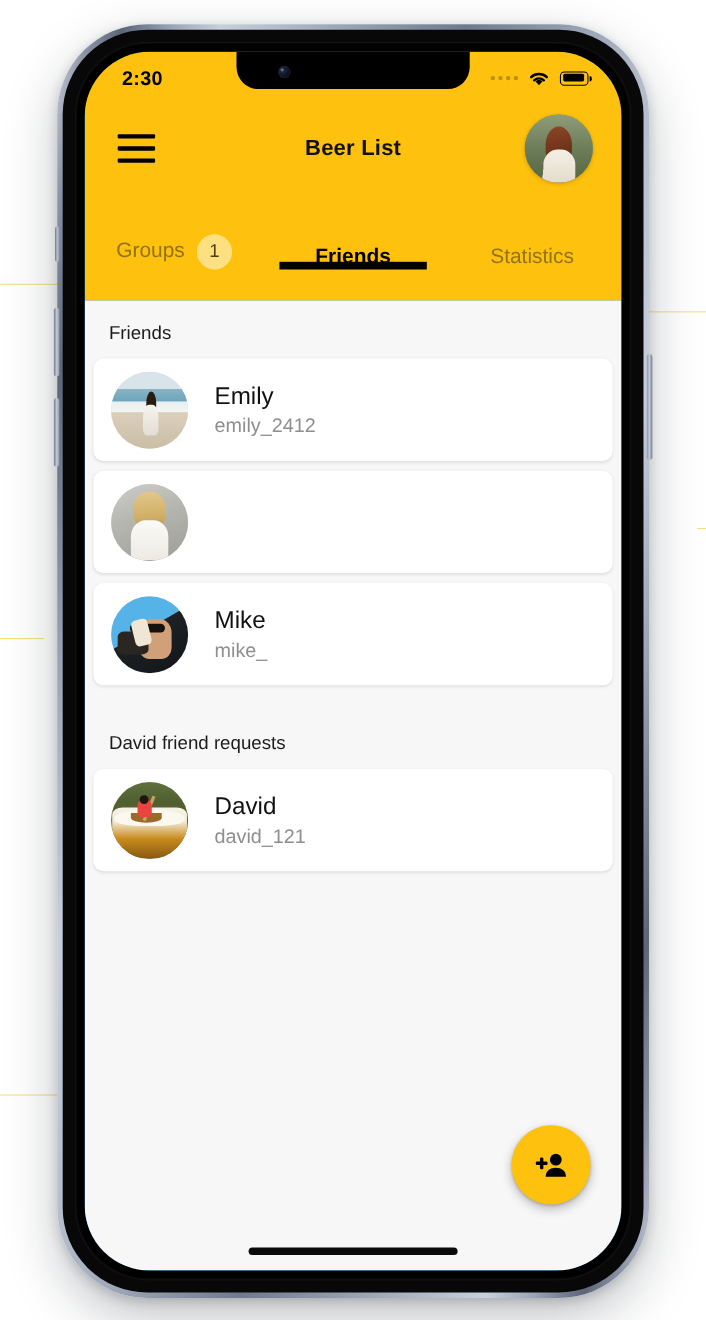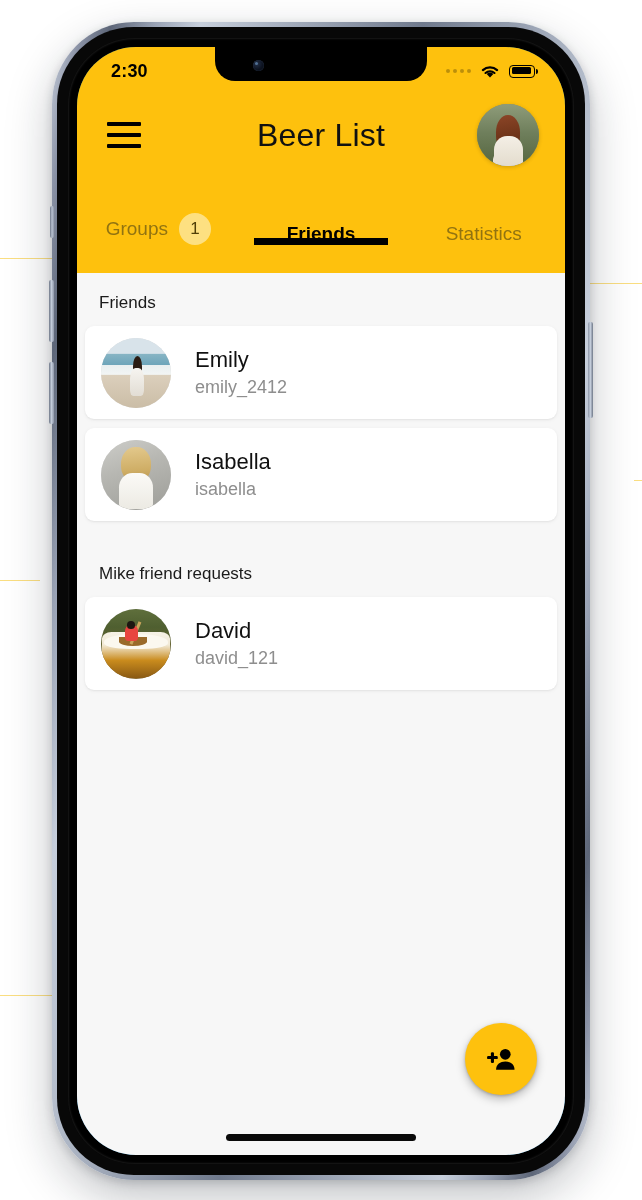--- a/index.html
+++ b/index.html
@@ -173,22 +173,22 @@
     cursor:pointer;
   }
   .hamburger span {
     display:block; height:4px; width:100%;
     background:#000; border-radius:1px;
   }
   .app-title {
     position:absolute;
     left:0; right:0;
     text-align:center;
-    font-size:32px;
-    font-weight:normal;
+    font-size:20px;
+    font-weight:bold;
     color:#111;
     letter-spacing:.2px;
     pointer-events:none;
   }
   .user-avatar {
     margin-left:auto;
     width:62px; height:62px;
     border-radius:50%;
     overflow:hidden;
     position:relative;
@@ -562,29 +562,36 @@
             <div class="row-text">
               <div class="row-name">Emily</div>
               <div class="row-handle">emily_2412</div>
             </div>
           </div>
 
           <div class="card">
             <div class="row-avatar">
               <div class="av av-isabella"></div>
             </div>
+          </div>
+
+
+          <div class="card">
+            <div class="row-avatar">
+              <div class="av av-mike"></div>
+              <div class="mike-shades"></div>
+              <div class="mike-glass"></div>
+            </div>
             <div class="row-text">
-              <div class="row-name">Isabella</div>
-              <div class="row-handle">isabella</div>
-            </div>
-          </div>
-
-
-
-          <div class="section-label spaced">Mike friend requests</div>
+              <div class="row-name">Mike</div>
+              <div class="row-handle">mike_</div>
+            </div>
+          </div>
+
+          <div class="section-label spaced">David friend requests</div>
 
           <div class="card">
             <div class="row-avatar">
               <div class="av av-david"></div>
               <div class="david-foam"></div>
               <div class="david-oar"></div>
               <div class="david-boat"></div>
               <div class="david-body"></div>
               <div class="david-head"></div>
             </div>

